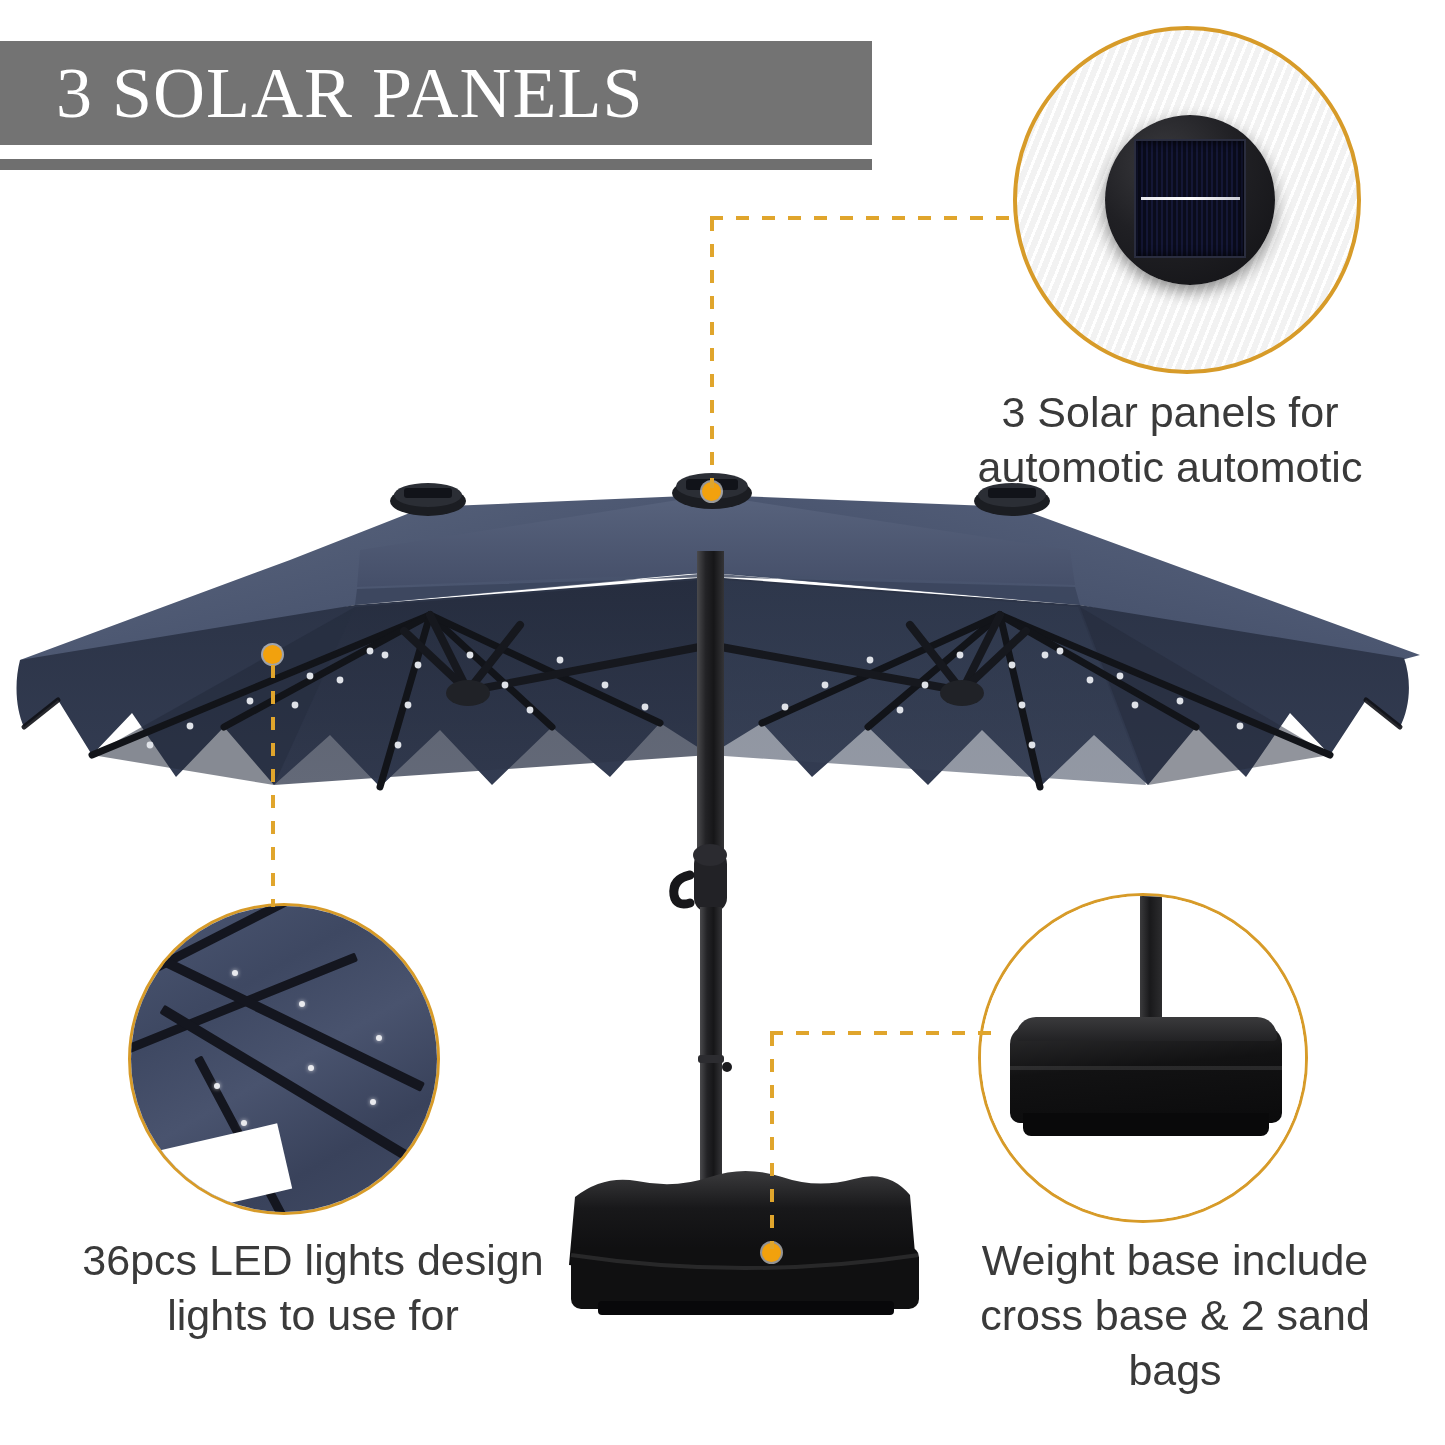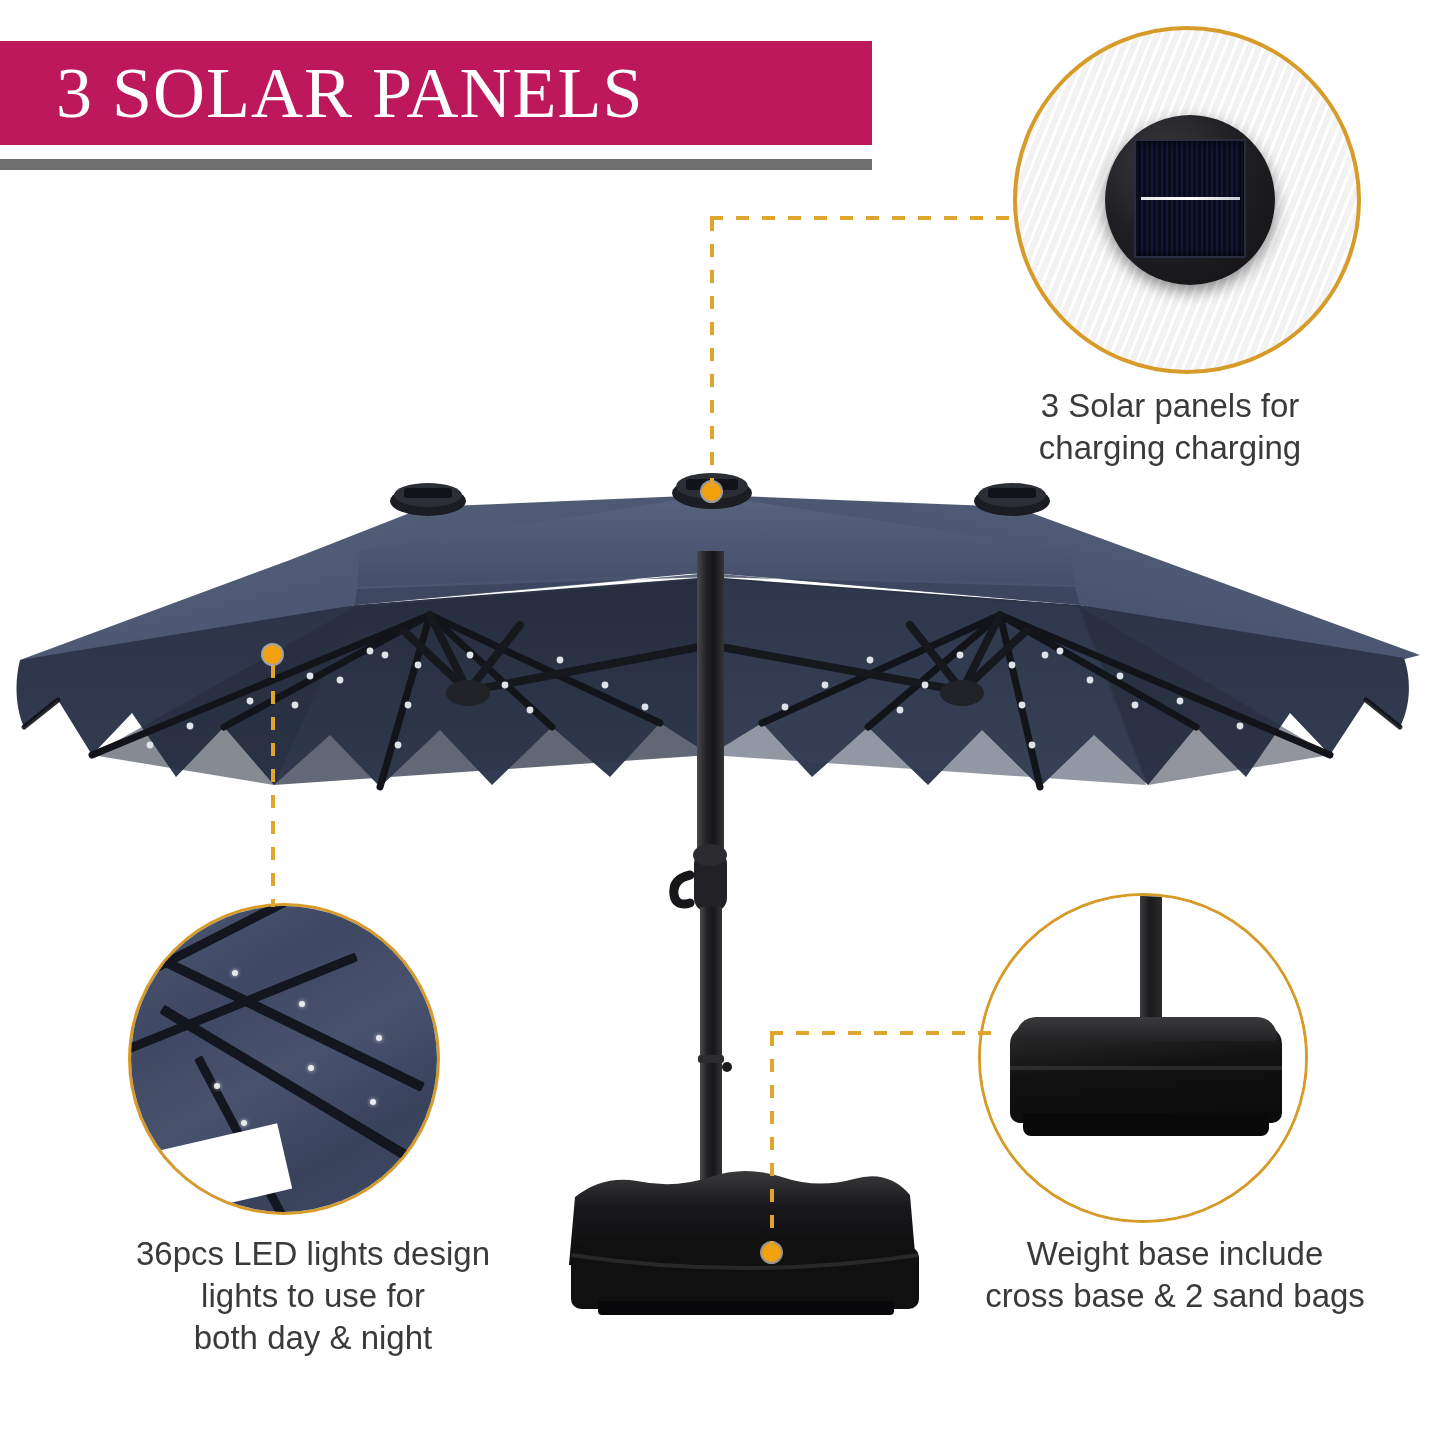--- a/index.html
+++ b/index.html
@@ -8,38 +8,38 @@
     width:1445px; height:1445px;
     position:relative;
     font-family:"Liberation Sans", sans-serif;
     overflow:hidden;
   }
   #stage { position:absolute; inset:0; background:#fff; }
 
   
   .banner {
     position:absolute; left:0; top:41px; width:872px; height:104px;
-    background:#be185d;
+    background:#737373;
     display:flex; align-items:center;
   }
   .banner-title {
     font-family:"Liberation Serif", serif;
     font-size:72px; color:#ffffff; letter-spacing:1px;
     padding-left:56px; line-height:1; white-space:nowrap;
   }
   .banner-rule {
     position:absolute; left:0; top:159px; width:872px; height:11px;
     background:#6f6f6f;
   }
 
   
   .caption {
     position:absolute; text-align:center;
     font-family:"Liberation Sans", sans-serif;
-    font-size:33px; line-height:1.28; color:#3a3a3a; font-weight:300;
+    font-size:43px; line-height:1.28; color:#3a3a3a; font-weight:300;
   }
   #caption-solar  { left:950px; top:385px;  width:440px; }
   #caption-led    { left:68px;  top:1233px; width:490px; }
   #caption-base   { left:935px; top:1233px; width:480px; }
 
   
   .detail-circle {
     position:absolute; border-radius:50%; overflow:hidden;
     border:3px solid #d79b29;
     background:#ffffff;
@@ -327,21 +327,21 @@
       <div class="fabric"></div>
       <div class="solar-disc">
         <div class="solar-panel">
           <div class="solar-busbar"></div>
         </div>
       </div>
     </div>
   </div>
   <div class="caption" id="caption-solar">
     <div>3 Solar panels for</div>
-    <div>charging charging</div>
+    <div>automotic automotic</div>
   </div>
 
   <div class="dot" style="left:702px; top:482px;"></div>
   <div class="dash-v" style="left:710px; top:218px; height:270px;"></div>
   <div class="dash-h" style="left:710px; top:216px; width:312px;"></div>
 
   <div class="detail-circle" id="circle-led">
     <div class="circle-inner">
       <div class="led-bg"></div>
 
@@ -358,21 +358,20 @@
       <div class="leddot" style="left:78%; top:63%;"></div>
       <div class="leddot" style="left:27%; top:58%;"></div>
       <div class="leddot" style="left:36%; top:70%;"></div>
       <div class="leddot" style="left:45%; top:82%;"></div>
       <div class="led-white-bottom"></div>
     </div>
   </div>
   <div class="caption" id="caption-led">
     <div>36pcs LED lights design</div>
     <div>lights to use for</div>
-    <div>both day &amp; night</div>
   </div>
   <div class="dot" style="left:263px; top:645px;"></div>
   <div class="dash-v" style="left:271px; top:665px; height:242px;"></div>
 
   <div class="detail-circle" id="circle-base">
     <div class="base-circle-inner">
       <div class="bc-pole"></div>
       <div class="bc-bag"></div>
       <div class="bc-foot"></div>
     </div>

